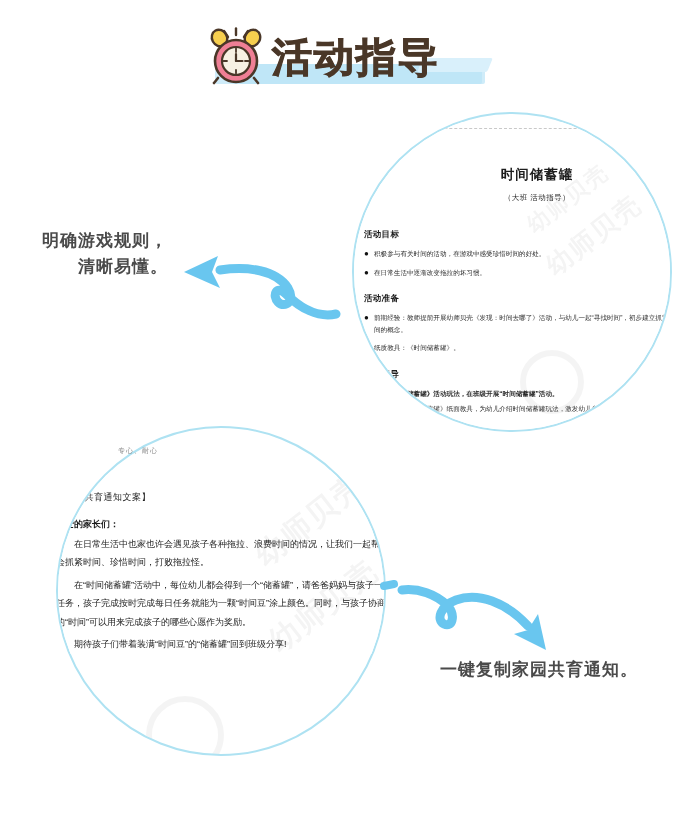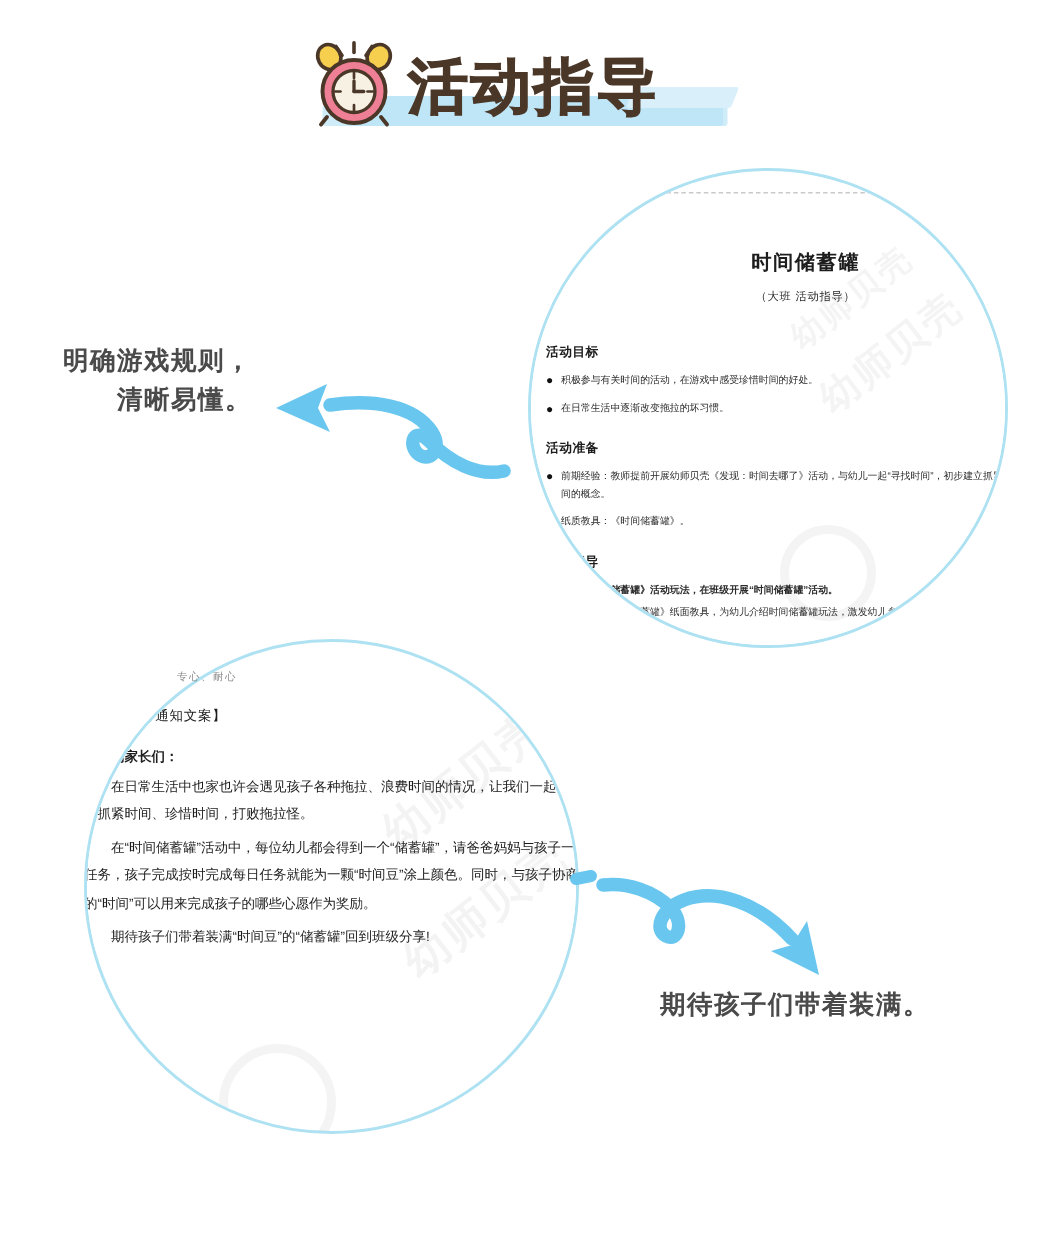--- a/index.html
+++ b/index.html
@@ -181,21 +181,21 @@
 
   </div>
 </div>
 
 <div id="doc-left" class="doc-circle">
   <div class="doc-page" style="padding:0 18px;">
     <div class="wm" style="left:208px;top:30px;font-size:30px;">幼师贝壳</div>
     <div class="wm" style="left:222px;top:116px;font-size:30px;">幼师贝壳</div>
     <div class="wm-ring" style="left:108px;top:226px;width:66px;height:66px;"></div>
 
-    <div class="n-label" style="margin-top:1px;">【家园共育通知文案】</div>
+    <div class="n-label" style="margin-top:21px;">【家园共育通知文案】</div>
     <div class="n-greet">亲爱的家长们：</div>
     <div class="n-p">在日常生活中也家也许会遇见孩子各种拖拉、浪费时间的情况，让我们一起帮助孩子学会抓紧时间、珍惜时间，打败拖拉怪。</div>
     <div class="n-p">在“时间储蓄罐”活动中，每位幼儿都会得到一个“储蓄罐”，请爸爸妈妈与孩子一同制定任务，孩子完成按时完成每日任务就能为一颗“时间豆”涂上颜色。同时，与孩子协商累积的“时间”可以用来完成孩子的哪些心愿作为奖励。</div>
     <div class="n-p">期待孩子们带着装满“时间豆”的“储蓄罐”回到班级分享!</div>
   </div>
 </div>
 
 <div id="faint-note">专心、耐心</div>
 
 <div id="callout-left" class="callout">明确游戏规则，
@@ -209,13 +209,13 @@
 </svg>
 
 <svg id="arrow-right" class="arrow" viewBox="0 0 205 110">
   <g fill="none" stroke="#69c6ef" stroke-width="9" stroke-linecap="round" stroke-linejoin="round">
     <path d="M24 32 C 40 30, 58 36, 70 48 C 78 58, 74 70, 66 66 C 58 62, 62 48, 78 42 C 100 34, 128 44, 150 68"></path>
   </g>
   <path d="M136 76 L 168 92 L 160 56 L 150 72 Z" fill="#69c6ef"></path>
   <path d="M6 28 l 10 -2" stroke="#69c6ef" stroke-width="8" stroke-linecap="round"></path>
 </svg>
 
-<div id="callout-right" class="callout">期待孩子们带着装满。</div>
+<div id="callout-right" class="callout">一键复制家园共育通知。</div>
 
 </body></html>

